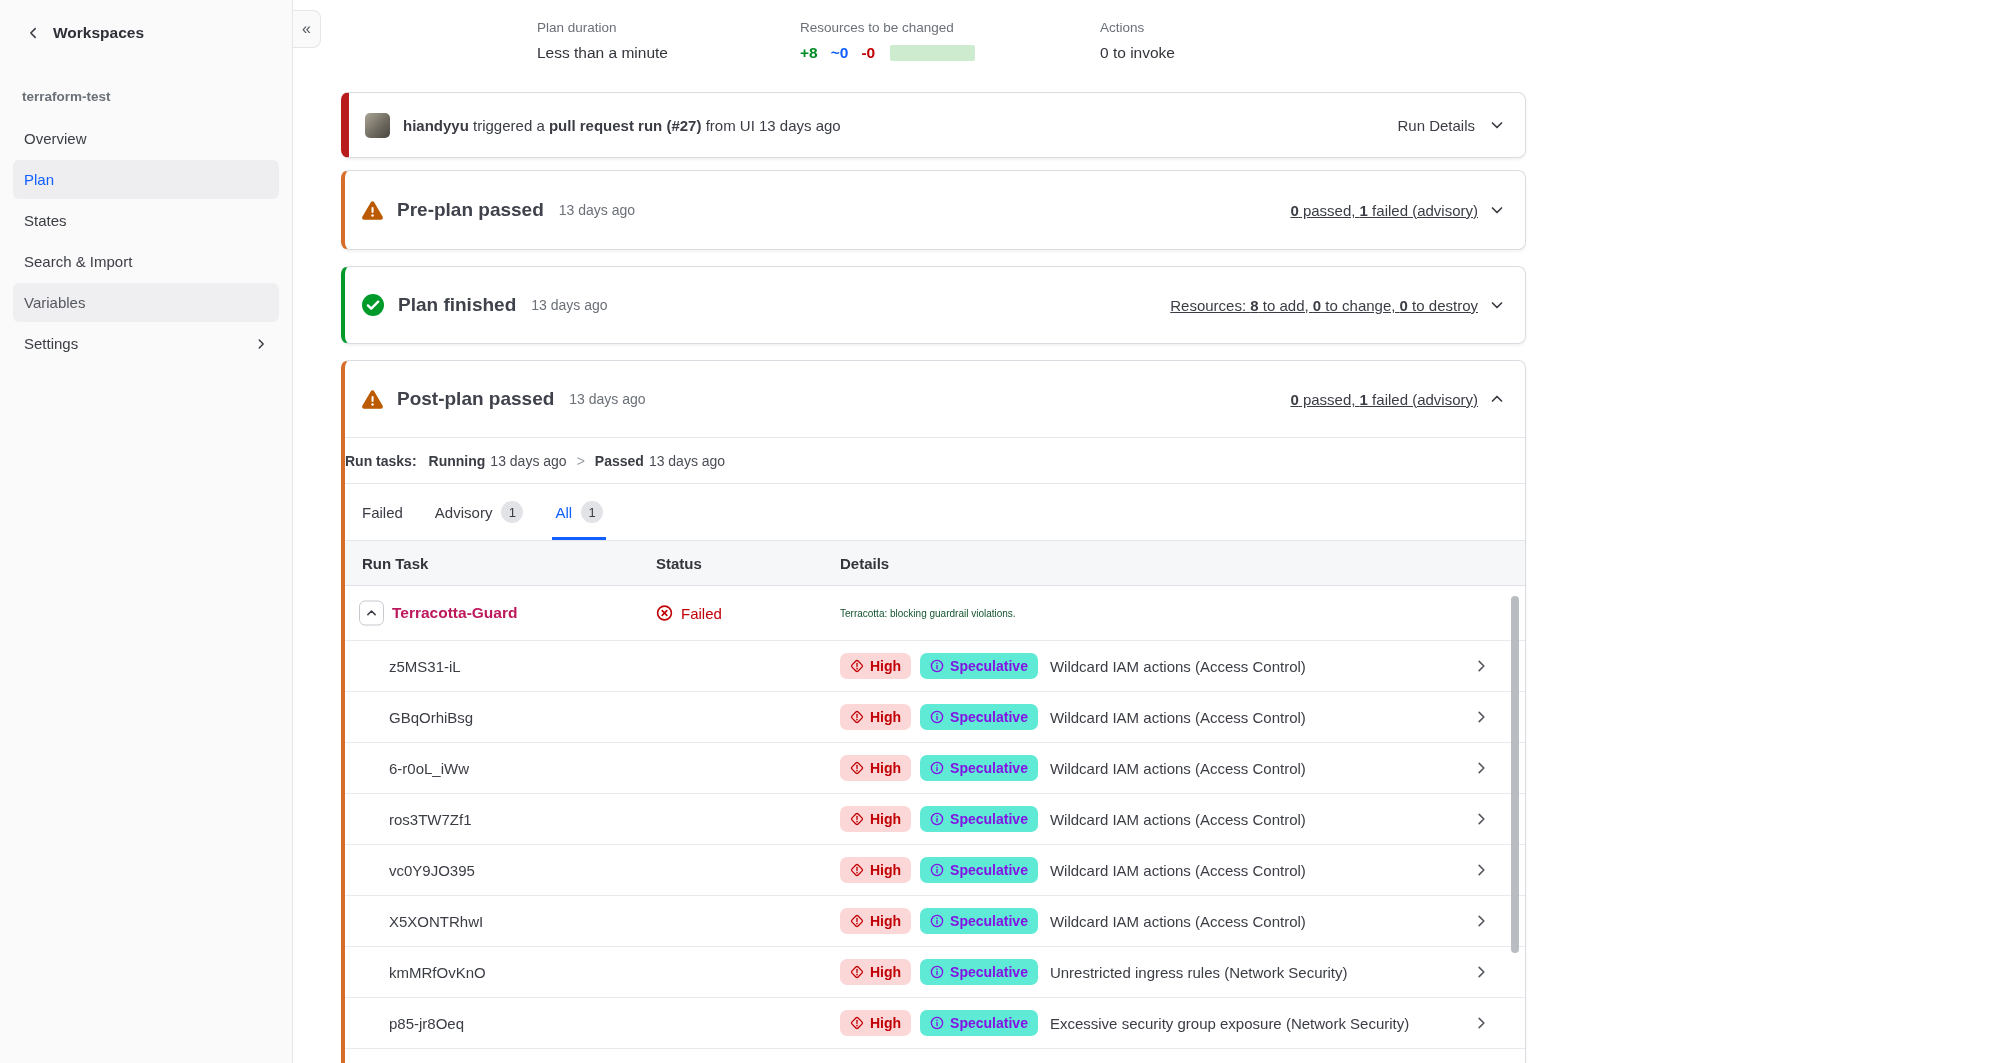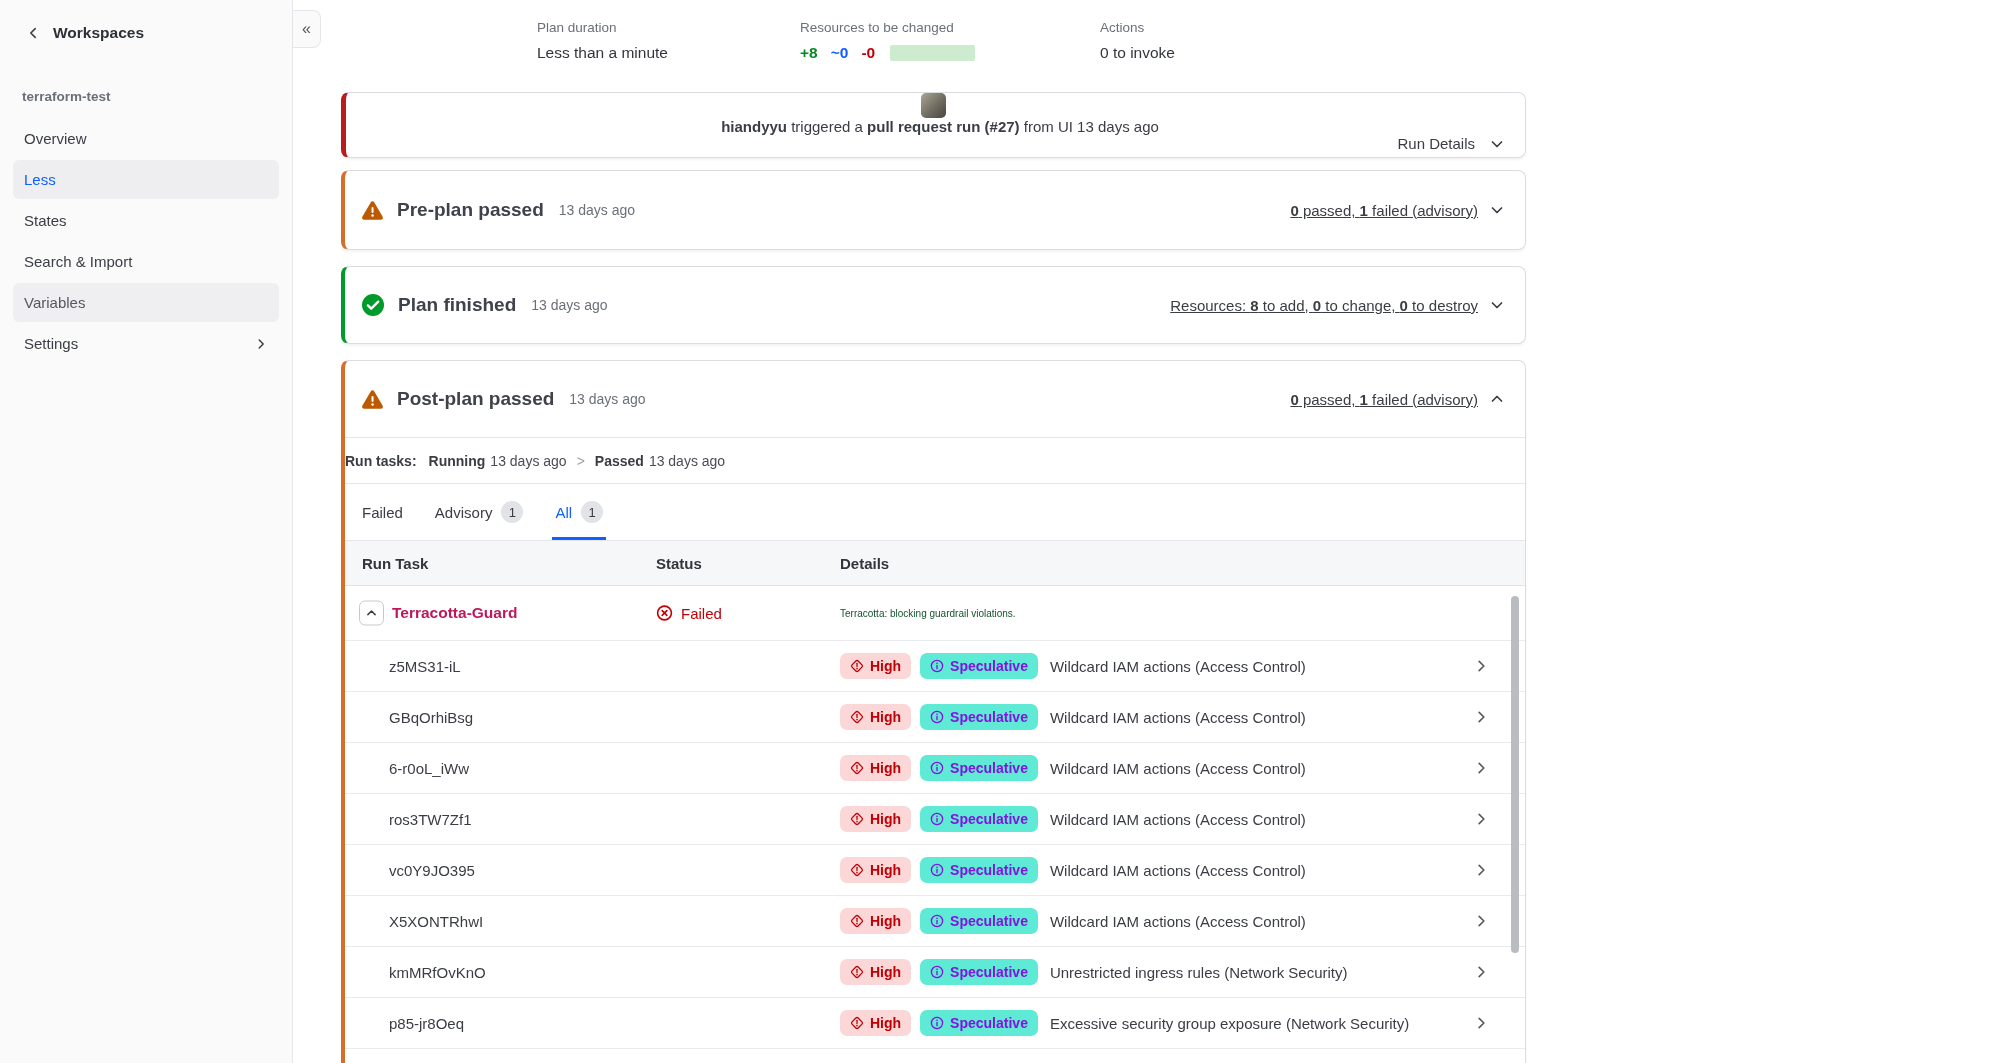--- a/index.html
+++ b/index.html
@@ -28,21 +28,21 @@
   .m-actions{left:807px;top:20px;}
   .res-vals{display:flex;align-items:center;gap:13px;font-size:15.5px;font-weight:600;}
   .v-add{color:#008a22;}
   .v-change{color:#1060ff;}
   .v-destroy{color:#c00005;}
   .res-bar{width:85px;height:16px;background:#cdeccf;border-radius:2px;margin-left:2px;}
 
   .card{position:absolute;left:48px;width:1185px;background:#fff;border:1px solid #d9dce1;border-radius:8px;box-shadow:0 2px 3px rgba(20,22,28,.05);}
   .b{font-weight:700;}
 
-  .run-card{top:92px;height:66px;border-left:5px solid #b91c1c;display:flex;align-items:center;padding:0 20px 0 16px;flex-direction:column;}
+  .run-card{top:92px;height:66px;border-left:8px solid #b91c1c;display:flex;align-items:center;padding:0 20px 0 16px;}
   .avatar{width:25px;height:25px;border-radius:5px;background:linear-gradient(135deg,#aba596,#716c61 55%,#484540);flex:none;}
   .run-text{margin-left:13px;font-size:15px;color:#3b3d45;}
   .run-details{margin-left:auto;display:flex;align-items:center;gap:14px;font-size:15px;color:#3b3d45;cursor:pointer;}
 
   .stage-head{display:flex;align-items:center;height:100%;padding:0 20px 0 16px;}
   .stage-title{font-size:19px;font-weight:700;color:#3f424b;margin-left:13px;}
   .stage-time{font-size:14px;color:#6b7078;margin-left:15px;}
   .stage-right{margin-left:auto;display:flex;align-items:center;gap:11px;font-size:15px;color:#3b3d45;cursor:pointer;text-decoration:underline;}
 
   .pre-plan{top:170px;height:80px;border-left:4px solid #d66d28;}
@@ -93,21 +93,21 @@
           <path d="M10.5 3 L5.5 8 L10.5 13" fill="none" stroke="#3b3d45" stroke-width="1.8" stroke-linecap="round" stroke-linejoin="round"></path>
         </svg>
       <span>Workspaces</span>
     </div>
     <div class="sb-ws">terraform-test</div>
     <nav class="sb-nav">
       <div class="sb-item">
           <span>Overview</span>
         </div>
       <div class="sb-item active">
-          <span>Less</span>
+          <span>Plan</span>
         </div>
       <div class="sb-item">
           <span>States</span>
         </div>
       <div class="sb-item">
           <span>Search &amp; Import</span>
         </div>
       <div class="sb-item hovered">
           <span>Variables</span>
         </div>

